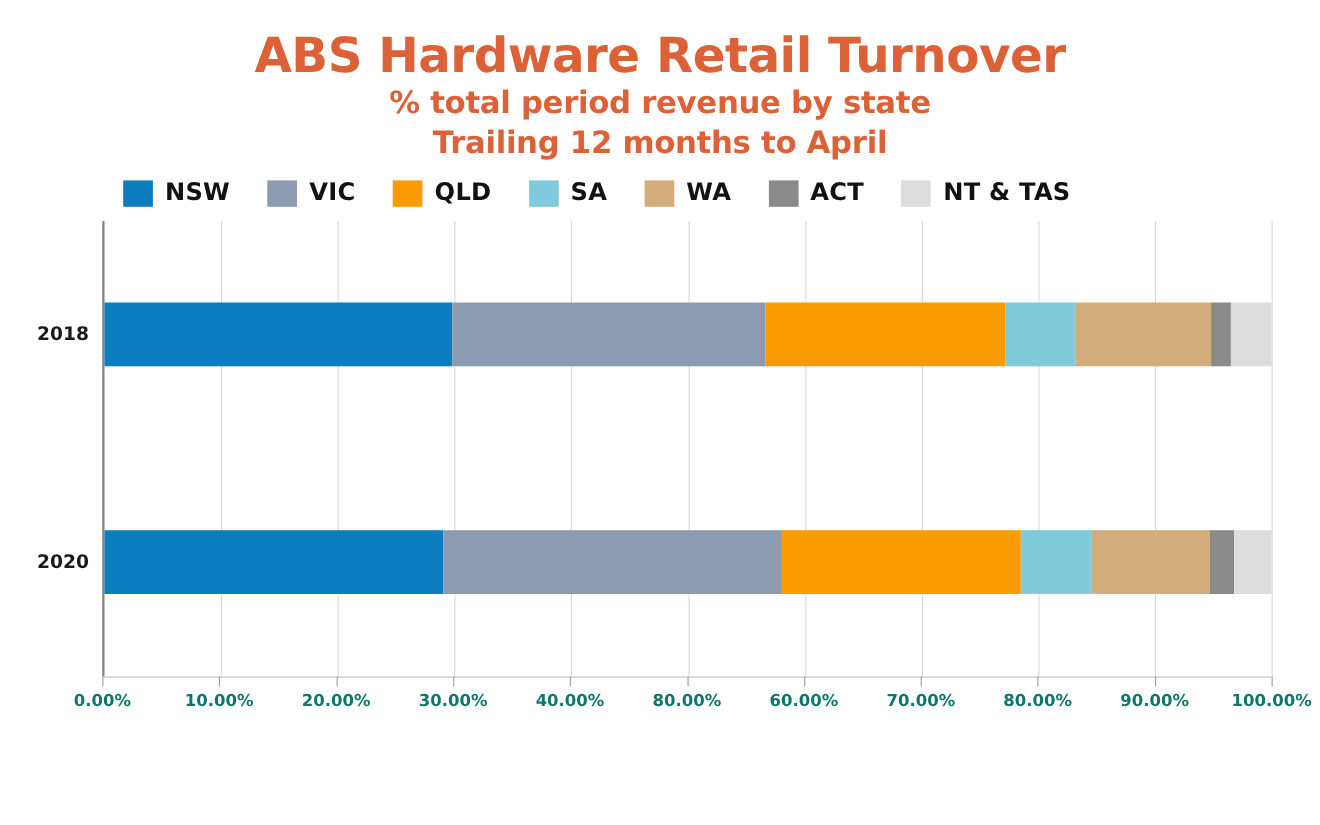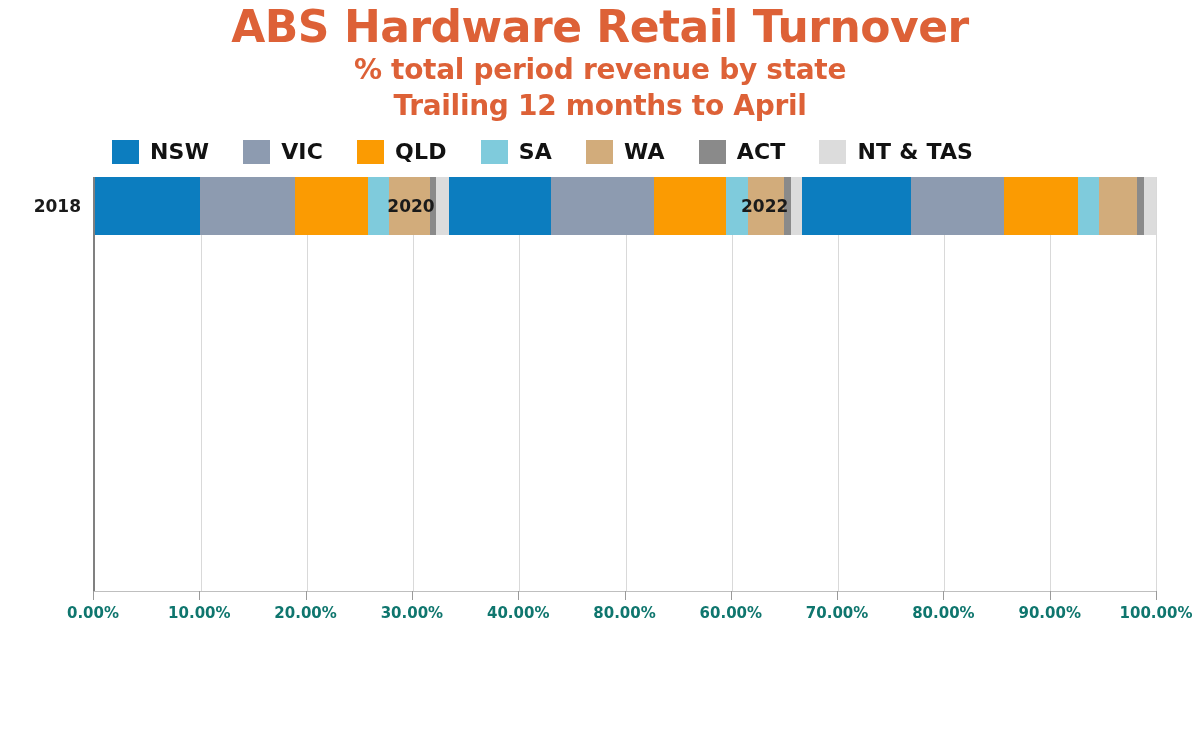--- a/index.html
+++ b/index.html
@@ -10,21 +10,21 @@
   body {
     width: 1200px;
     height: 750px;
     font-family: "Liberation Sans", sans-serif;
     overflow: hidden;
     position: relative;
   }
 
   
   .titles {
-    padding-top: 4px;
+    padding-top: 28px;
     text-align: center;
     user-select: none;
   }
   .chart-title {
     font-family: "DejaVu Sans", sans-serif;
     font-size: 44px;
     font-weight: bold;
     letter-spacing: -0.5px;
     line-height: 1.05;
     margin: 0;
@@ -87,21 +87,21 @@
     position: absolute;
     top: 0;
     bottom: 0;
     width: 1px;
     background: #d9d9d9;
   }
   .bars {
     position: absolute;
     inset: 0;
     display: flex;
-    flex-direction: row;
+    flex-direction: column;
     justify-content: space-around;
   }
   .bar-row {
     position: relative;
     height: 58px;
     display: flex;
     width: 100%;
   }
   .bar-seg {
     height: 100%;
@@ -220,30 +220,20 @@
         <div class="bar-row">
           <span class="ylabel">2020</span>
           <div class="bar-seg" title="NSW: 29.10%" style="width: 29.0709%; background: rgb(12, 125, 191);"></div>
           <div class="bar-seg" title="VIC: 28.90%" style="width: 28.8711%; background: rgb(141, 155, 176);"></div>
           <div class="bar-seg" title="QLD: 20.60%" style="width: 20.5794%; background: rgb(251, 155, 2);"></div>
           <div class="bar-seg" title="SA: 6.00%" style="width: 5.99401%; background: rgb(127, 203, 220);"></div>
           <div class="bar-seg" title="WA: 10.20%" style="width: 10.1898%; background: rgb(210, 172, 123);"></div>
           <div class="bar-seg" title="ACT: 2.10%" style="width: 2.0979%; background: rgb(138, 138, 138);"></div>
           <div class="bar-seg" title="NT &amp; TAS: 3.20%" style="width: 3.1968%; background: rgb(220, 220, 220);"></div>
         </div>
-        <div class="bar-row">
-          <span class="ylabel">2022</span>
-          <div class="bar-seg" title="NSW: 30.60%" style="width: 30.6%; background: rgb(12, 125, 191);"></div>
-          <div class="bar-seg" title="VIC: 26.30%" style="width: 26.3%; background: rgb(141, 155, 176);"></div>
-          <div class="bar-seg" title="QLD: 21.00%" style="width: 21%; background: rgb(251, 155, 2);"></div>
-          <div class="bar-seg" title="SA: 6.10%" style="width: 6.1%; background: rgb(127, 203, 220);"></div>
-          <div class="bar-seg" title="WA: 10.50%" style="width: 10.5%; background: rgb(210, 172, 123);"></div>
-          <div class="bar-seg" title="ACT: 2.10%" style="width: 2.1%; background: rgb(138, 138, 138);"></div>
-          <div class="bar-seg" title="NT &amp; TAS: 3.40%" style="width: 3.4%; background: rgb(220, 220, 220);"></div>
-        </div>
       </div>
   </div>
   <div class="axis-line"></div>
   <div class="ticks" id="ticks">
       <div class="tick" style="left: 0%;"></div>
       <div class="tick-label" style="left: 0%;">0.00%</div>
       <div class="tick" style="left: 10%;"></div>
       <div class="tick-label" style="left: 10%;">10.00%</div>
       <div class="tick" style="left: 20%;"></div>
       <div class="tick-label" style="left: 20%;">20.00%</div>

